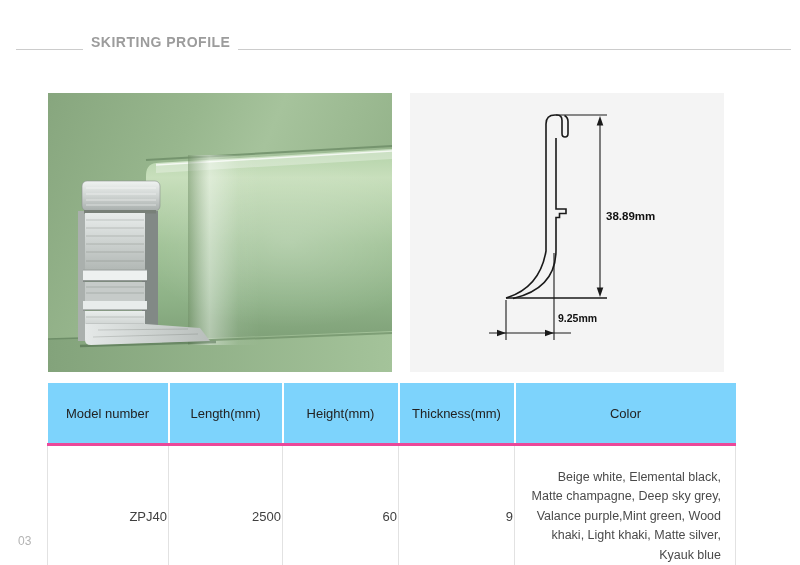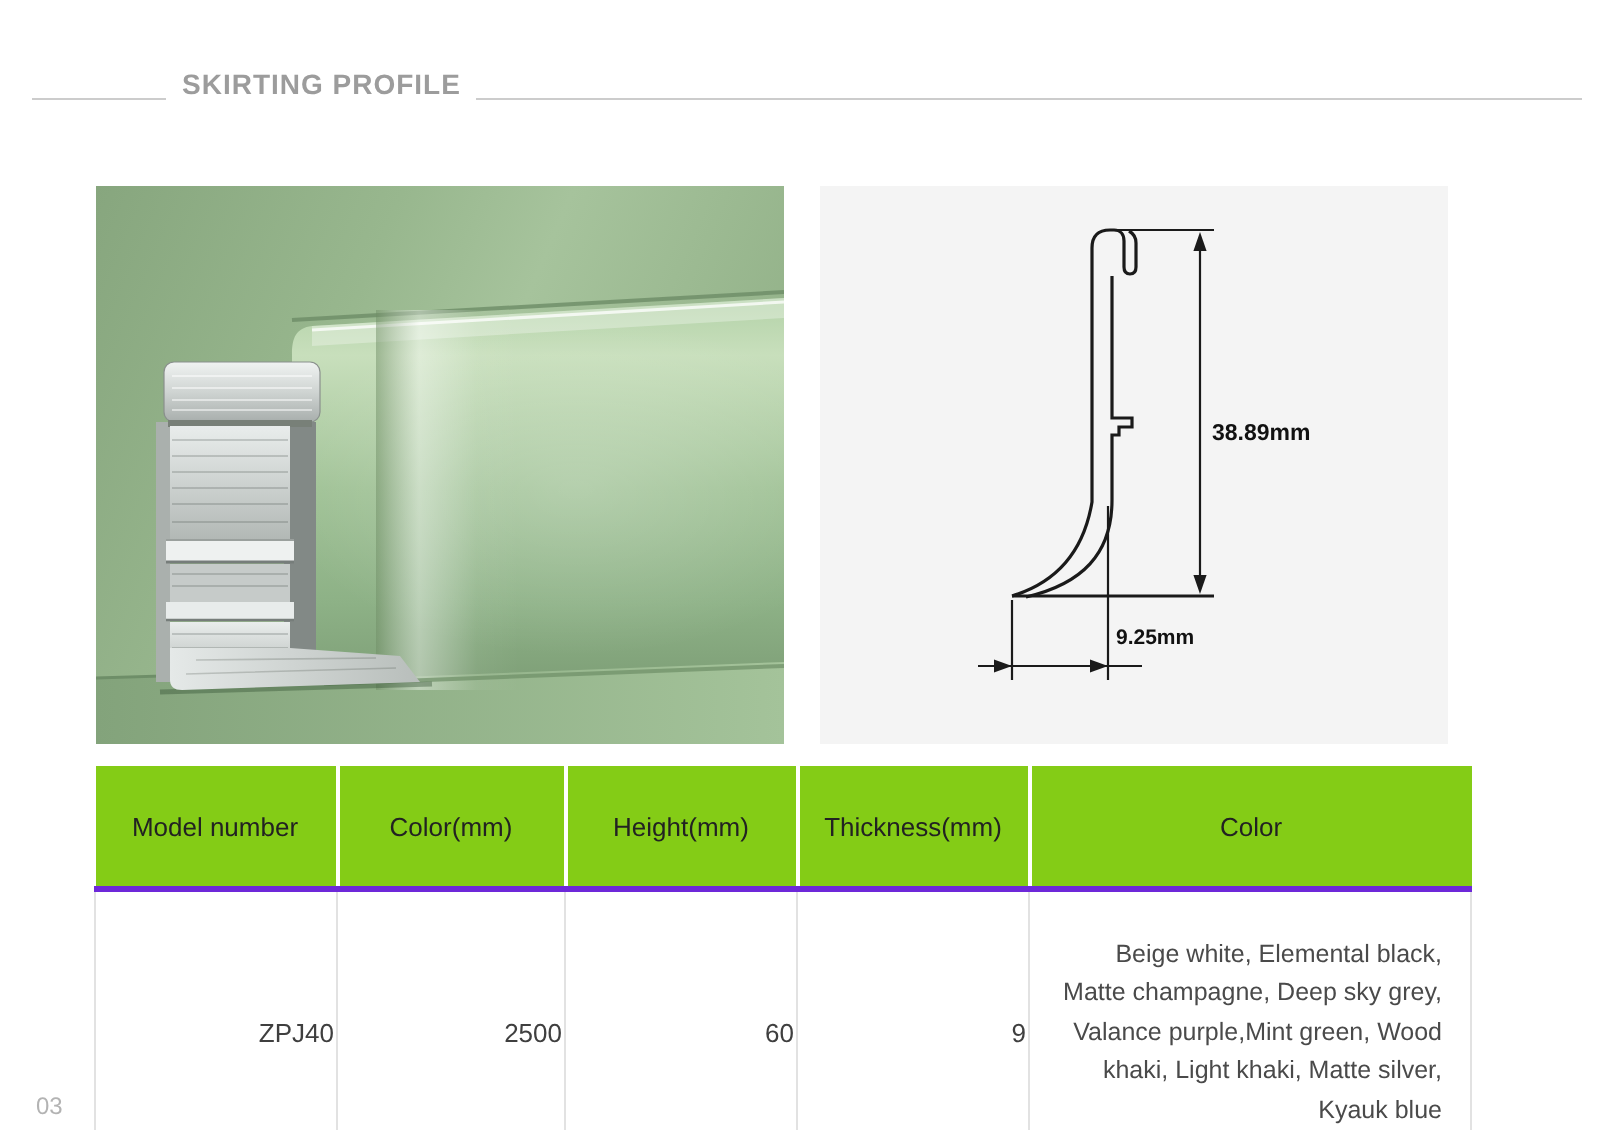--- a/index.html
+++ b/index.html
@@ -19,33 +19,33 @@
   
   .photo{position:absolute;left:48px;top:93px;width:344px;height:279px;}
   .drawing{position:absolute;left:410px;top:93px;width:314px;height:279px;text-align:right;}
   .photo svg,.drawing svg{display:block;width:100%;height:100%;}
   
   .spec-table{
     position:absolute;left:47px;top:383px;width:688px;border-collapse:collapse;
     table-layout:fixed;
   }
   .spec-table th{
-    background:#84cc16;height:58px;font-size:13px;font-weight:400;color:#222;
-    border-right:2px solid #ffffff;border-bottom:3px solid #6d28d9;text-align:center;margin-left:36px;
+    background:#7dd3fc;height:58px;font-size:13px;font-weight:400;color:#222;
+    border-right:2px solid #ffffff;border-bottom:3px solid #ec4899;text-align:center;margin-left:36px;
   }
   .spec-table th:last-child{border-right:none;}
   .spec-table td{
     background:#ffffff;height:94px;font-size:13px;color:#3f3f3f;text-align:right;
     border:1px solid #e2e2e2;vertical-align:middle;
   }
   .spec-table td.color-cell{
     text-align:right;padding:22px 14px;font-size:12.5px;line-height:1.55;color:#4a4a4a;
   }
   
-  .page-number{position:absolute;left:18px;top:534px;font-size:12px;color:#b3b3b3;margin-top:12px;}
+  .page-number{position:absolute;left:18px;top:534px;font-size:12px;color:#b3b3b3;}
 </style>
 </head>
 <body>
 
 <div class="canvas">
 
   <div class="header">
     <span class="rule rule-left"></span>
     <h1 class="title">SKIRTING PROFILE</h1>
     <span class="rule rule-right"></span>
@@ -168,21 +168,21 @@
     <colgroup>
       <col style="width:121px">
         <col style="width:114px">
         <col style="width:116px">
       <col style="width:116px">
         <col style="width:221px">
     </colgroup>
     <thead>
       <tr>
         <th>Model number</th>
-        <th>Color(mm)</th>
+        <th>Length(mm)</th>
         <th>Height(mm)</th>
         <th>Thickness(mm)</th>
         <th>Color</th>
       </tr>
     </thead>
     <tbody>
       <tr>
         <td>ZPJ40</td>
         <td>2500</td>
         <td>60</td>

